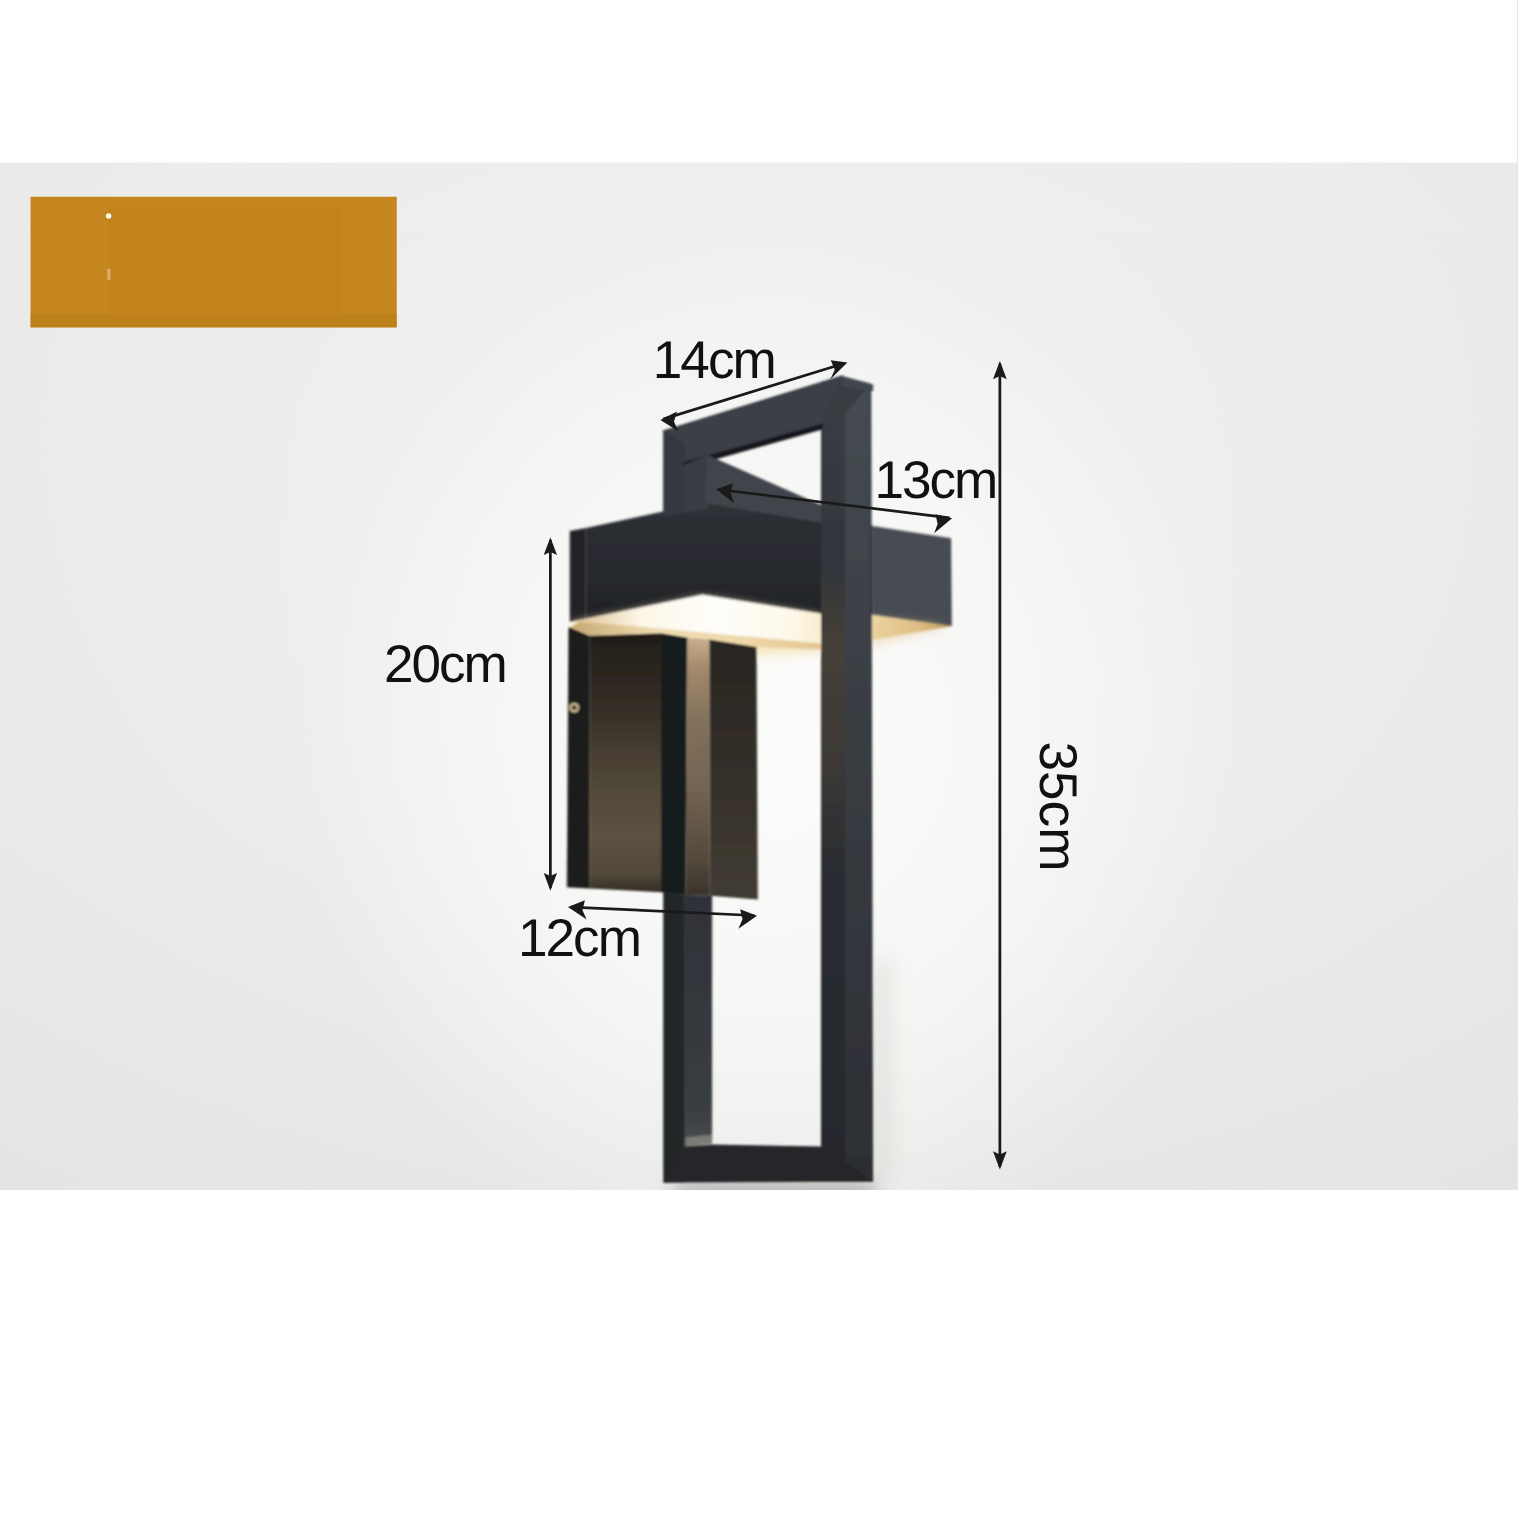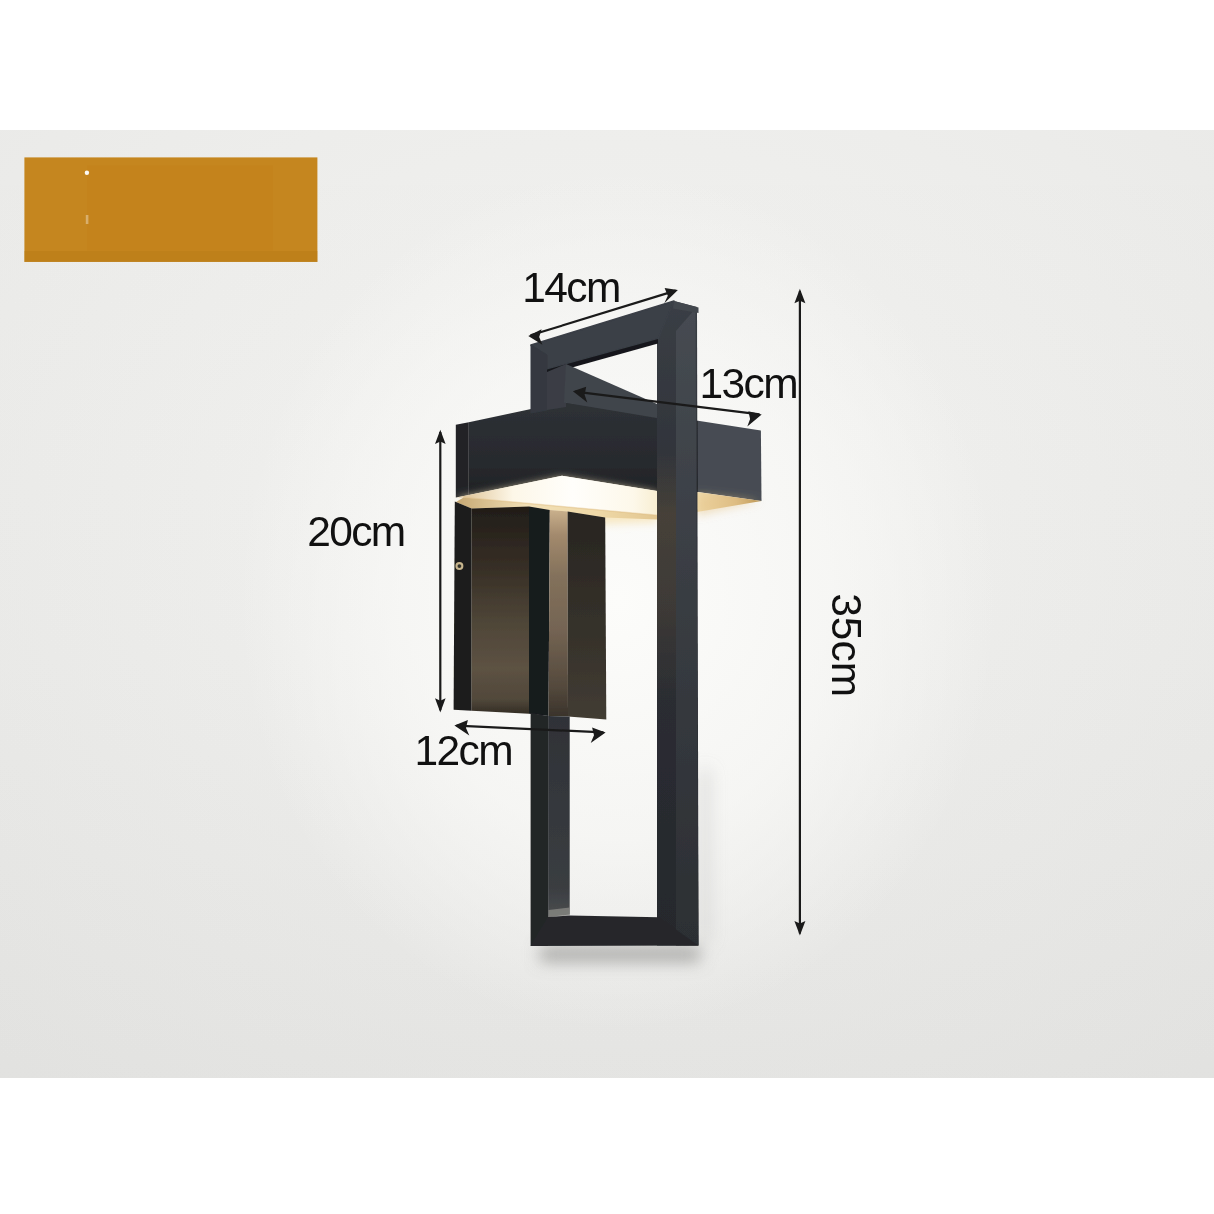--- a/index.html
+++ b/index.html
@@ -1,16 +1,16 @@
 <!DOCTYPE html>
 <html><head>
 <meta charset="utf-8">
 <style>
   html,body{margin:0;padding:0;background:#ffffff;}
-  .page{position:relative;width:1214px;height:1214px;overflow:hidden;background:#d946ef;
+  .page{position:relative;width:1214px;height:952px;overflow:hidden;background:#d946ef;
         font-family:"Liberation Sans", sans-serif;}
 </style>
 </head>
 <body>
 <div class="page">
 <svg width="1214" height="1214" viewBox="0 0 1214 1214">
   <defs>
     <radialGradient id="bgGrad" cx="0.50" cy="0.42" r="0.75">
       <stop offset="0" stop-color="#f6f6f4"></stop>
       <stop offset="0.45" stop-color="#efefed"></stop>

